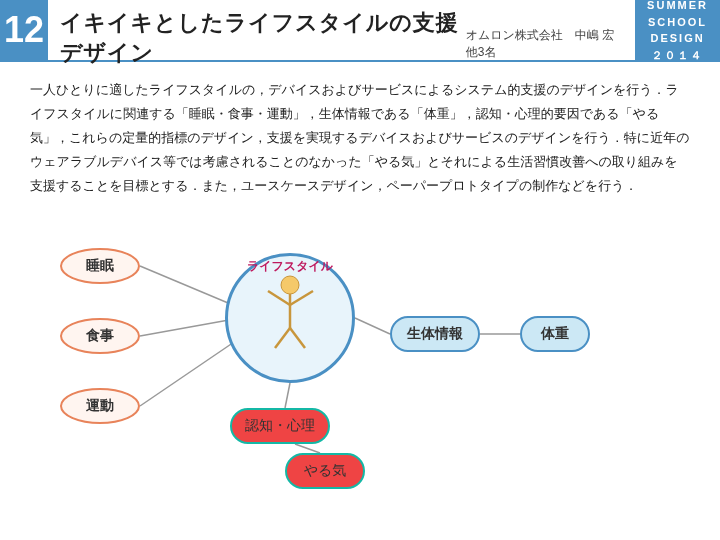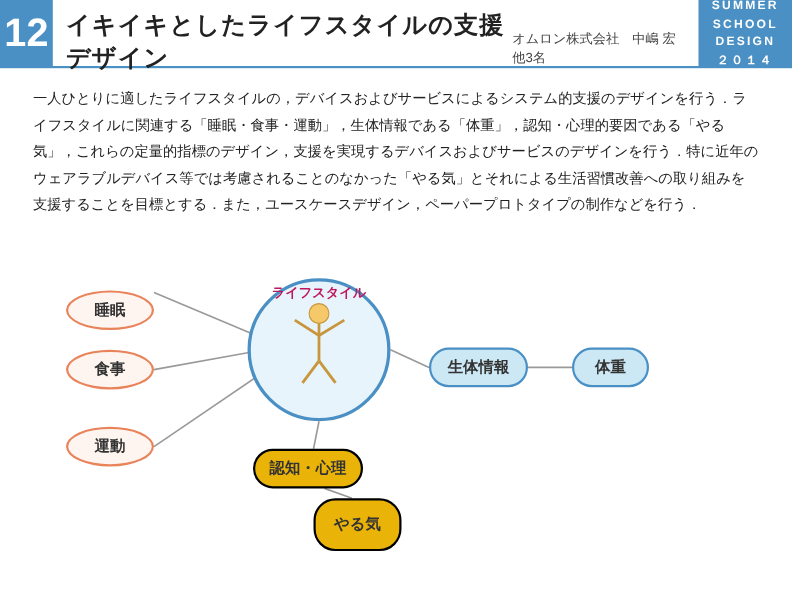--- a/index.html
+++ b/index.html
@@ -87,21 +87,21 @@
       border-radius: 50%;
       border: 2px solid #e8835a;
       background: #fff5f0;
       display: flex;
       align-items: center;
       justify-content: center;
       font-size: 14px;
       color: #333;
       font-weight: bold;
     }
-    .oval-suimin { width: 80px; height: 36px; left: 30px; top: 46px; }
+    .oval-suimin { width: 80px; height: 36px; left: 30px; top: 30px; }
     .oval-shokuji { width: 80px; height: 36px; left: 30px; top: 100px; }
     .oval-undo { width: 80px; height: 36px; left: 30px; top: 170px; }
 
     
     .center-circle {
       position: absolute;
       width: 130px;
       height: 130px;
       border-radius: 50%;
       border: 3px solid #4a90c4;
@@ -126,31 +126,31 @@
       color: #333;
       font-weight: bold;
     }
     .node-seitai { width: 90px; height: 36px; left: 360px; top: 98px; }
     .node-taiju { width: 70px; height: 36px; left: 490px; top: 98px; }
 
     
     .bottom-node {
       position: absolute;
       border-radius: 20px;
-      background: #eab308;
-      border: 2px solid #000000;
+      background: #ef4444;
+      border: 2px solid #14b8a6;
       display: flex;
       align-items: center;
       justify-content: center;
       font-size: 14px;
       color: #333;
-      font-weight: bold;
+      font-weight: normal;
     }
     .node-ninchi { width: 100px; height: 36px; left: 200px; top: 190px; }
-    .node-yaruki { width: 80px; height: 48px; left: 255px; top: 235px; }
+    .node-yaruki { width: 80px; height: 36px; left: 255px; top: 235px; }
 
     
     .connector-svg {
       position: absolute;
       top: 0; left: 0;
       width: 100%;
       height: 100%;
       pointer-events: none;
     }
   </style>

